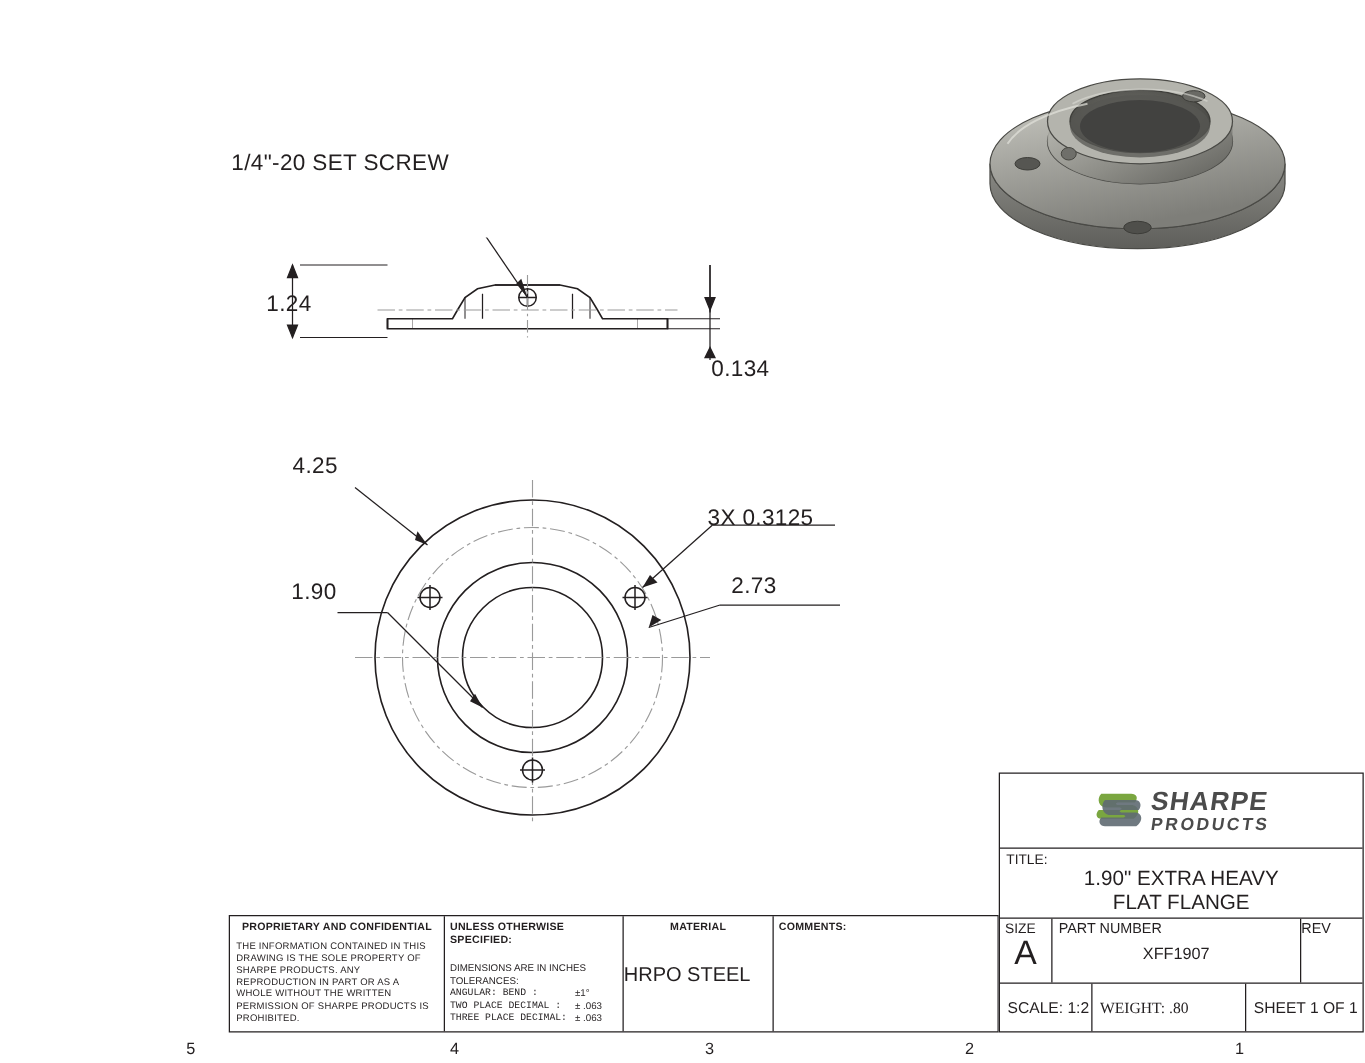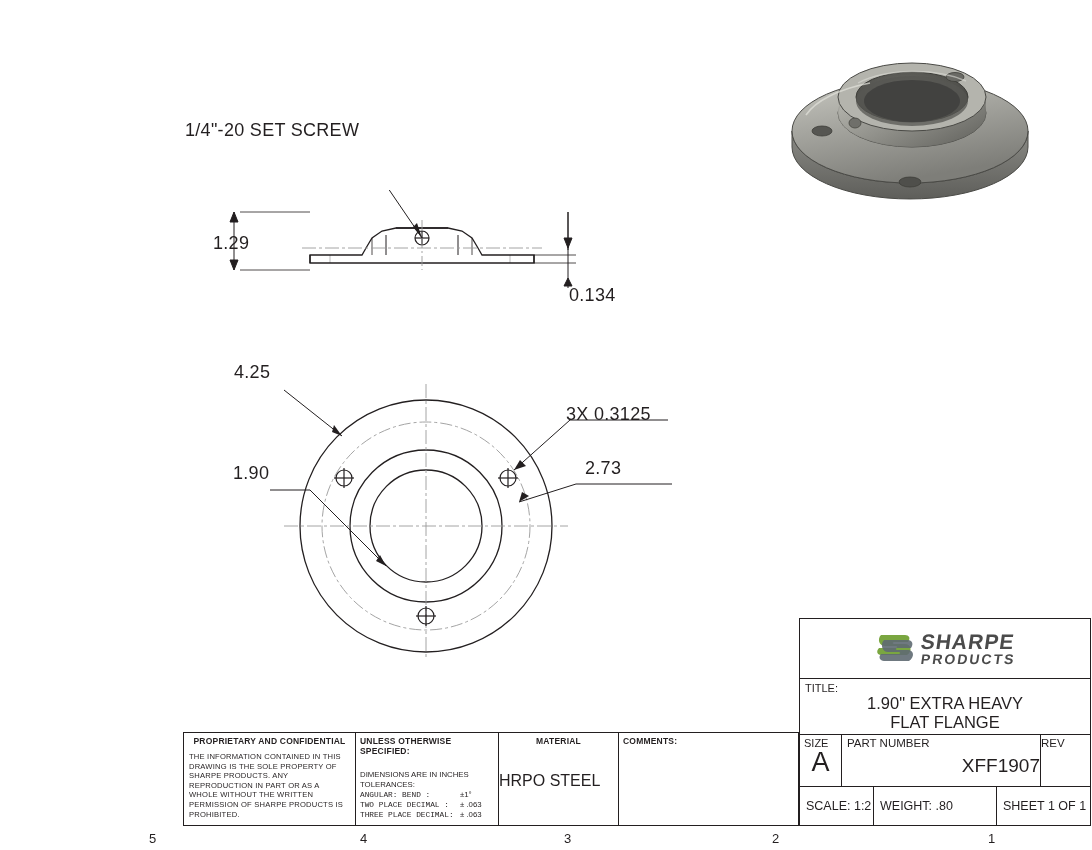--- a/index.html
+++ b/index.html
@@ -119,21 +119,21 @@
   .cell-size .lbl { position: absolute; left: 4px; top: 2px; font-size: 11px; }
   .cell-size .val { position: absolute; left: 0; top: 12px; width: 100%; text-align: center; font-size: 27px; line-height: 30px; }
   .cell-part {
     position: absolute;
     left: 42px; top: 0;
     width: 199px; height: 100%;
     border-right: 1.5px solid #231f20;
     box-sizing: border-box;
   }
   .cell-part .lbl { position: absolute; left: 5px; top: 2px; font-size: 11.5px; }
-  .cell-part .val { position: absolute; left: 0; top: 20px; width: 100%; text-align: right; font-size: 19px; }
+  .cell-part .val { position: absolute; left: 0; top: 20px; width: 100%; text-align: center; font-size: 13px; }
   .cell-rev {
     position: absolute;
     left: 241px; top: 0;
     width: 49px; height: 100%;
     box-sizing: border-box;
   }
   .cell-rev .lbl { position: absolute; left: 0; top: 2px; width: 100%; text-align: left; font-size: 11.5px; }
   .tb-row-scale {
     position: absolute;
     left: 0; top: 168px;
@@ -144,21 +144,21 @@
   }
   .tb-row-scale > div {
     font-size: 12.5px;
     display: flex;
     align-items: center;
     padding-left: 6px;
     box-sizing: border-box;
     height: 100%;
   }
   .sc-scale { width: 74px; border-right: 1.5px solid #231f20; }
-  .sc-weight { width: 123px; border-right: 1.5px solid #231f20; }
+  .sc-weight { width: 123px; border-right: 1.5px solid #231f20; font-family: Liberation Serif, serif; }
   .sc-sheet { width: 92px; }
 
   
   .notesblock {
     position: absolute;
     left: 183px;
     top: 732px;
     width: 616px;
     height: 94px;
     border: 1.5px solid #231f20;
@@ -282,21 +282,21 @@
     </g>
 
     <g stroke="#231f20" stroke-width="1" fill="none">
       <path d="M232,48 L172,-40"></path>
       <path d="M172,-40 L-5,-40"></path>
     </g>
     <polygon points="232,48 223,37 227,33" fill="#231f20"></polygon>
   </svg>
 
   <div class="abs dimtext" style="left:185px; top:120px;">1/4"-20 SET SCREW</div>
-  <div class="abs dimtext" style="left:213px; top:233px;">1.29</div>
+  <div class="abs dimtext" style="left:213px; top:233px;">1.24</div>
   <div class="abs dimtext" style="left:569px; top:285px;">0.134</div>
 
   <svg class="abs" style="left:270px; top:370px;" width="420" height="290">
     <g fill="none" stroke="#231f20" stroke-width="1.3">
 
       <circle cx="156" cy="156" r="126"></circle>
 
       <circle cx="156" cy="156" r="76"></circle>
 
       <circle cx="156" cy="156" r="56"></circle>

